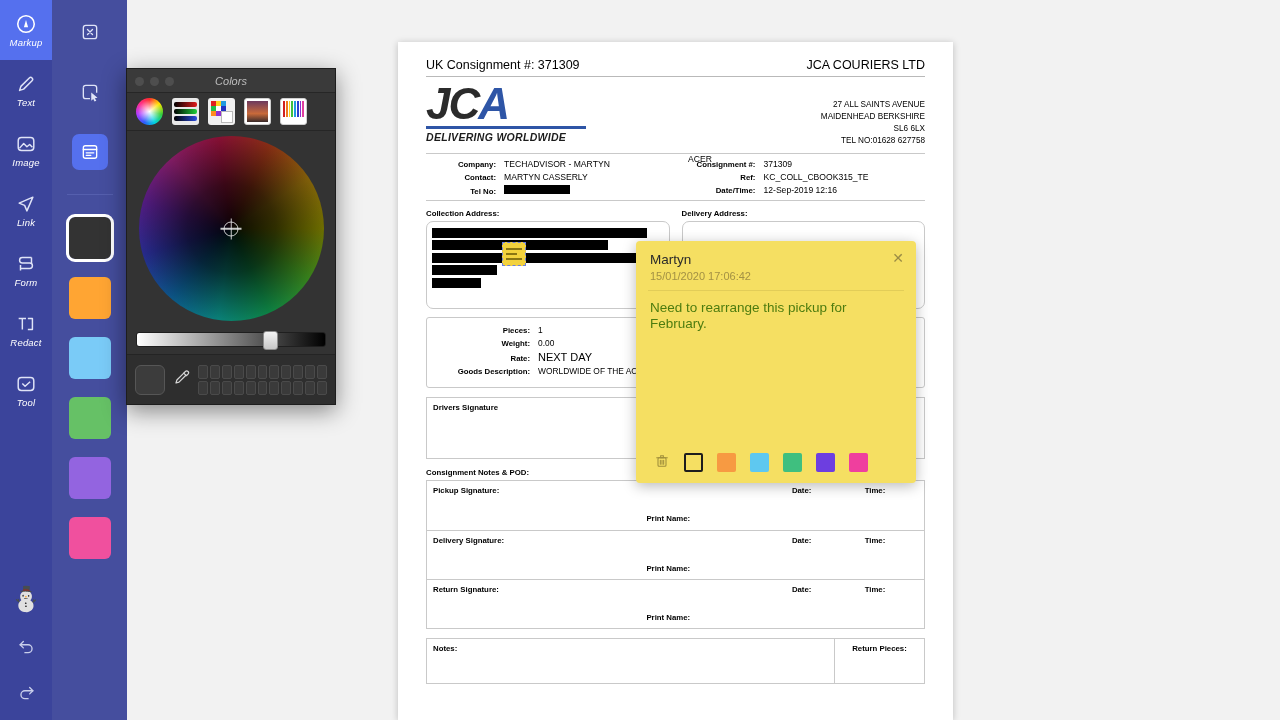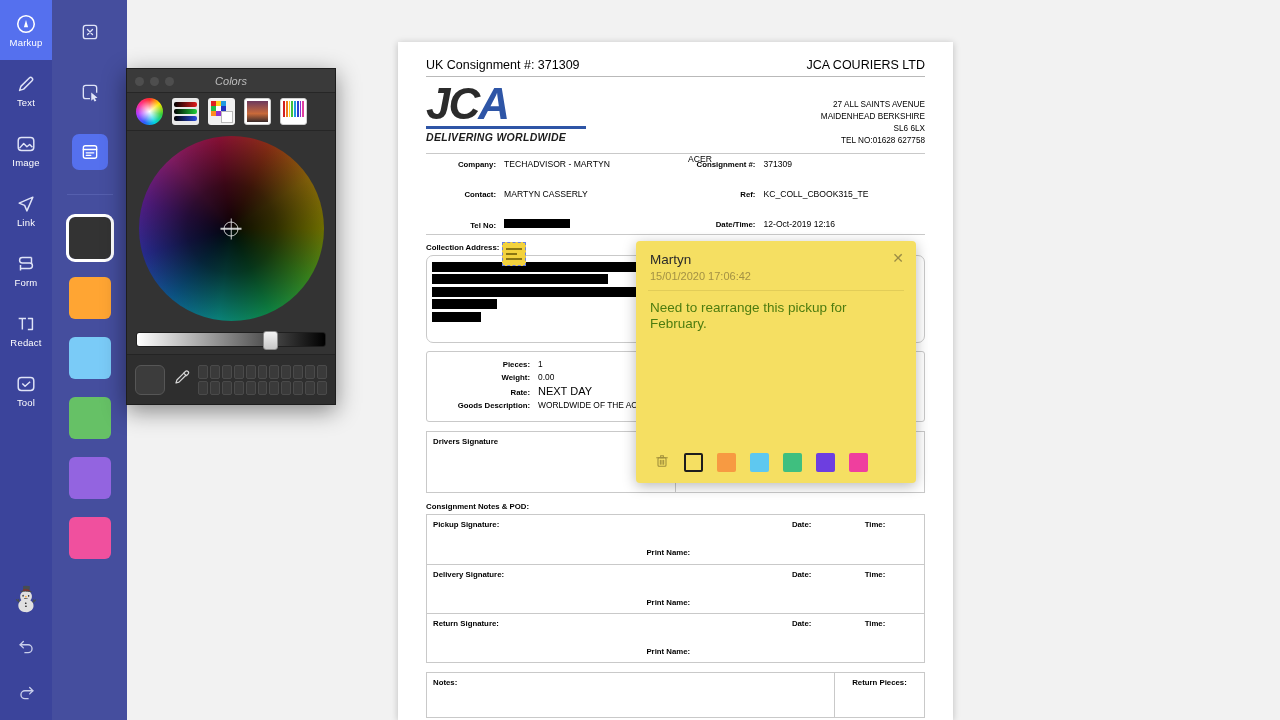--- a/index.html
+++ b/index.html
@@ -16,21 +16,21 @@
     background:#3b449b;
     display:flex; flex-direction:column; align-items:center;
   }
   .mode-item {
     width:52px; height:60px;
     display:flex; flex-direction:column; align-items:center; justify-content:center;
     color:#ffffff; gap:2px;
   }
   .mode-item.active { background:#5570ee; }
   .mode-item .m-ico { width:22px; height:22px; display:block; }
-  .mode-item .m-lbl { font-size:9.5px; letter-spacing:.2px; }
+  .mode-item .m-lbl { font-size:9.5px; letter-spacing:.2px;font-style:italic; }
 
   .rail-spacer { flex:1; }
   .rail-bottom { width:52px; display:flex; flex-direction:column; align-items:center; padding-bottom:6px; }
   .rail-bottom .rb {
     width:52px; height:46px; display:flex; align-items:center; justify-content:center;
     color:#c9cfeb; font-size:17px;
   }
   .snowman { font-size:24px; line-height:1; }
 
   
@@ -148,21 +148,21 @@
   .doc-head { display:flex; justify-content:space-between; padding:6px 0 6px 0; border-bottom:1px solid #c9c9c9; }
   #jca-logo { width:160px; }
   .jca-word { font-size:44px; font-weight:bold; font-style:italic; letter-spacing:-2px; line-height:.95; }
   .jca-word .b { color:#2b2b2b; }
   .jca-word .a { color:#2e55a6; }
   .jca-rule { height:3px; background:#2e55a6; margin:1px 0 2px 0; }
   .jca-tag { font-size:10.5px; font-style:italic; font-weight:bold; letter-spacing:.3px; color:#1c1c1c; }
   .addr-block { text-align:right; font-size:8.2px; line-height:1.45; padding-top:16px; }
 
   .meta { display:flex; padding:5px 0 4px 0; border-bottom:1px solid #c9c9c9; }
-  .meta-col { display:flex; flex-direction:column; gap:20px; }
+  .meta-col { display:flex; flex-direction:column; gap:3px; }
   .meta-col.l { width:52%; }
   .meta-col.r { width:48%; }
   .meta-row { display:flex; font-size:7.8px; align-items:baseline; }
   .meta-row .k { width:78px; text-align:right; font-weight:bold; padding-right:8px; flex:none; }
   .meta-row .v { font-size:8.6px; }
   .redact { display:inline-block; background:#000; height:9px; width:66px; }
   .acer { position:absolute; left:262px; }
 
   .sec-label { font-size:7.8px; font-weight:bold; margin:8px 0 3px 0; }
   .addr-row { display:flex; gap:12px; }
@@ -395,21 +395,21 @@
         <div class="meta-row">
           <span class="k">Consignment #:</span>
           <span class="v">371309</span>
         </div>
         <div class="meta-row">
           <span class="k">Ref:</span>
           <span class="v" style="white-space:nowrap">KC_COLL_CBOOK315_TE</span>
         </div>
         <div class="meta-row">
           <span class="k">Date/Time:</span>
-          <span class="v">12-Oct-2019 12:16</span>
+          <span class="v">12-Sep-2019 12:16</span>
         </div>
       </div>
       <span class="acer" style="top:0;font-size:8.6px">ACER</span>
     </div>
 
     <div style="display:flex;gap:12px">
       <div style="flex:1" class="sec-label">Collection Address:</div>
       <div style="flex:1" class="sec-label">Delivery Address:</div>
     </div>
 

